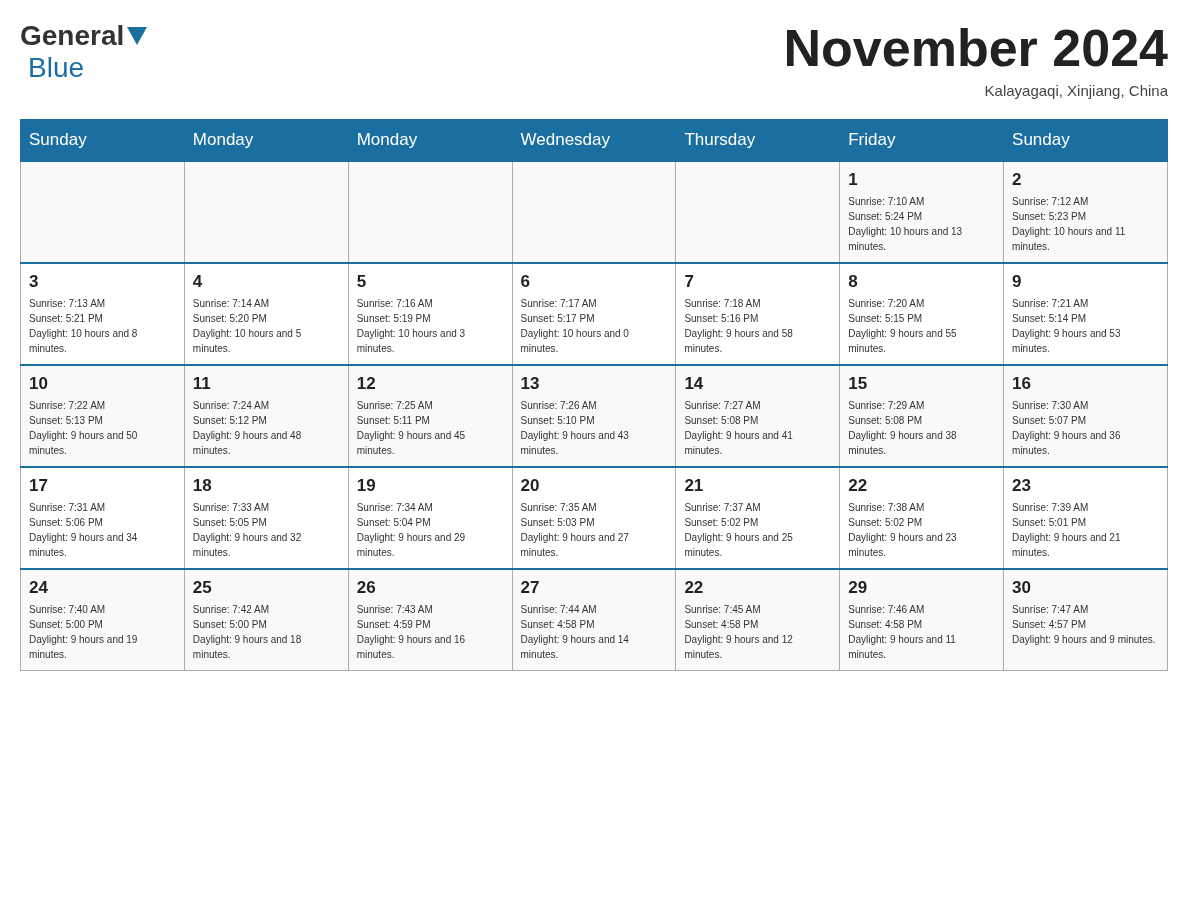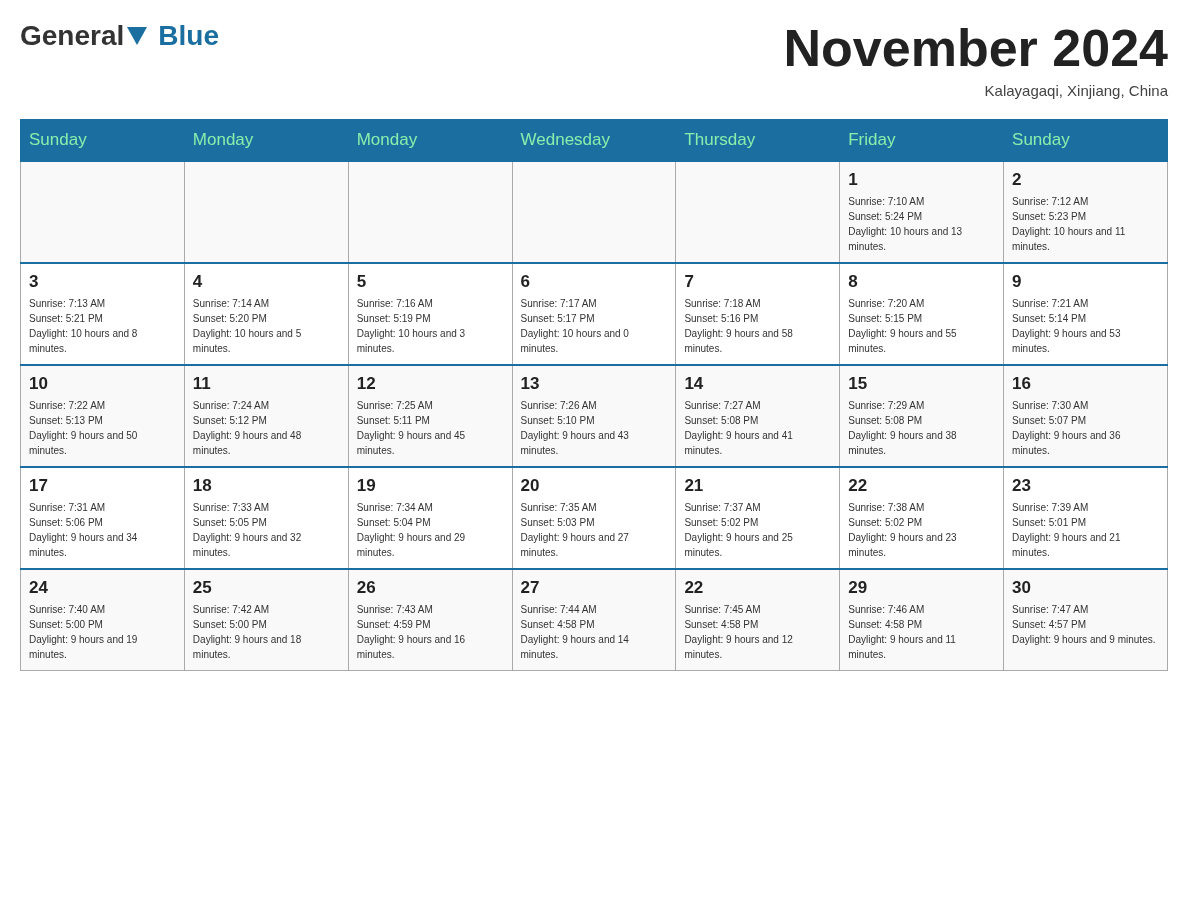--- a/index.html
+++ b/index.html
@@ -11,21 +11,21 @@
       padding: 20px;
     }
     .header {
       display: flex;
       justify-content: space-between;
       align-items: flex-start;
       margin-bottom: 20px;
     }
     .logo {
       display: flex;
-      flex-direction: row;
+      flex-direction: column;
       align-items: flex-start;
     }
     .logo-text {
       display: flex;
       align-items: center;
       font-size: 28px;
       font-weight: bold;
       color: #333;
     }
     .logo-general { color: #333; }
@@ -34,21 +34,21 @@
       height: 0;
       border-left: 10px solid transparent;
       border-right: 10px solid transparent;
       border-top: 18px solid #1a6fa0;
       margin: 0 3px;
       display: inline-block;
     }
     .logo-blue {
       color: #1a6fa0;
       font-size: 28px;
-      font-weight: bold;
+      font-weight: normal;
     }
     .title-block {
       text-align: right;
     }
     .month-title {
       font-size: 52px;
       font-weight: bold;
       color: #222;
       line-height: 1.1;
     }
@@ -57,21 +57,21 @@
       color: #444;
       margin-top: 5px;
     }
     .calendar {
       width: 100%;
       border-collapse: collapse;
       border: 1px solid #aaa;
     }
     .calendar thead tr th {
       background: #1a6fa0;
-      color: #86efac;
+      color: #ffffff;
       padding: 10px 8px;
       text-align: left;
       font-size: 17px;
       font-weight: normal;
       border: 1px solid #1a6fa0;
     }
     .calendar tbody tr td {
       border: 1px solid #aaa;
       vertical-align: top;
       padding: 8px;

